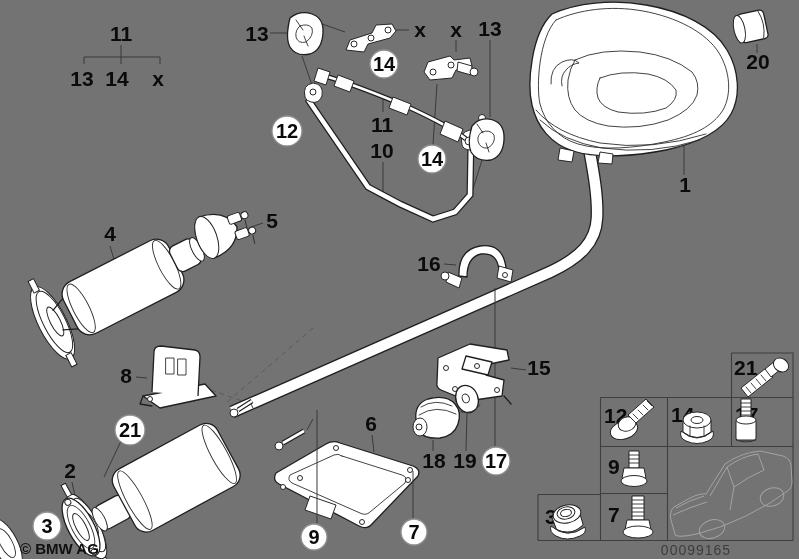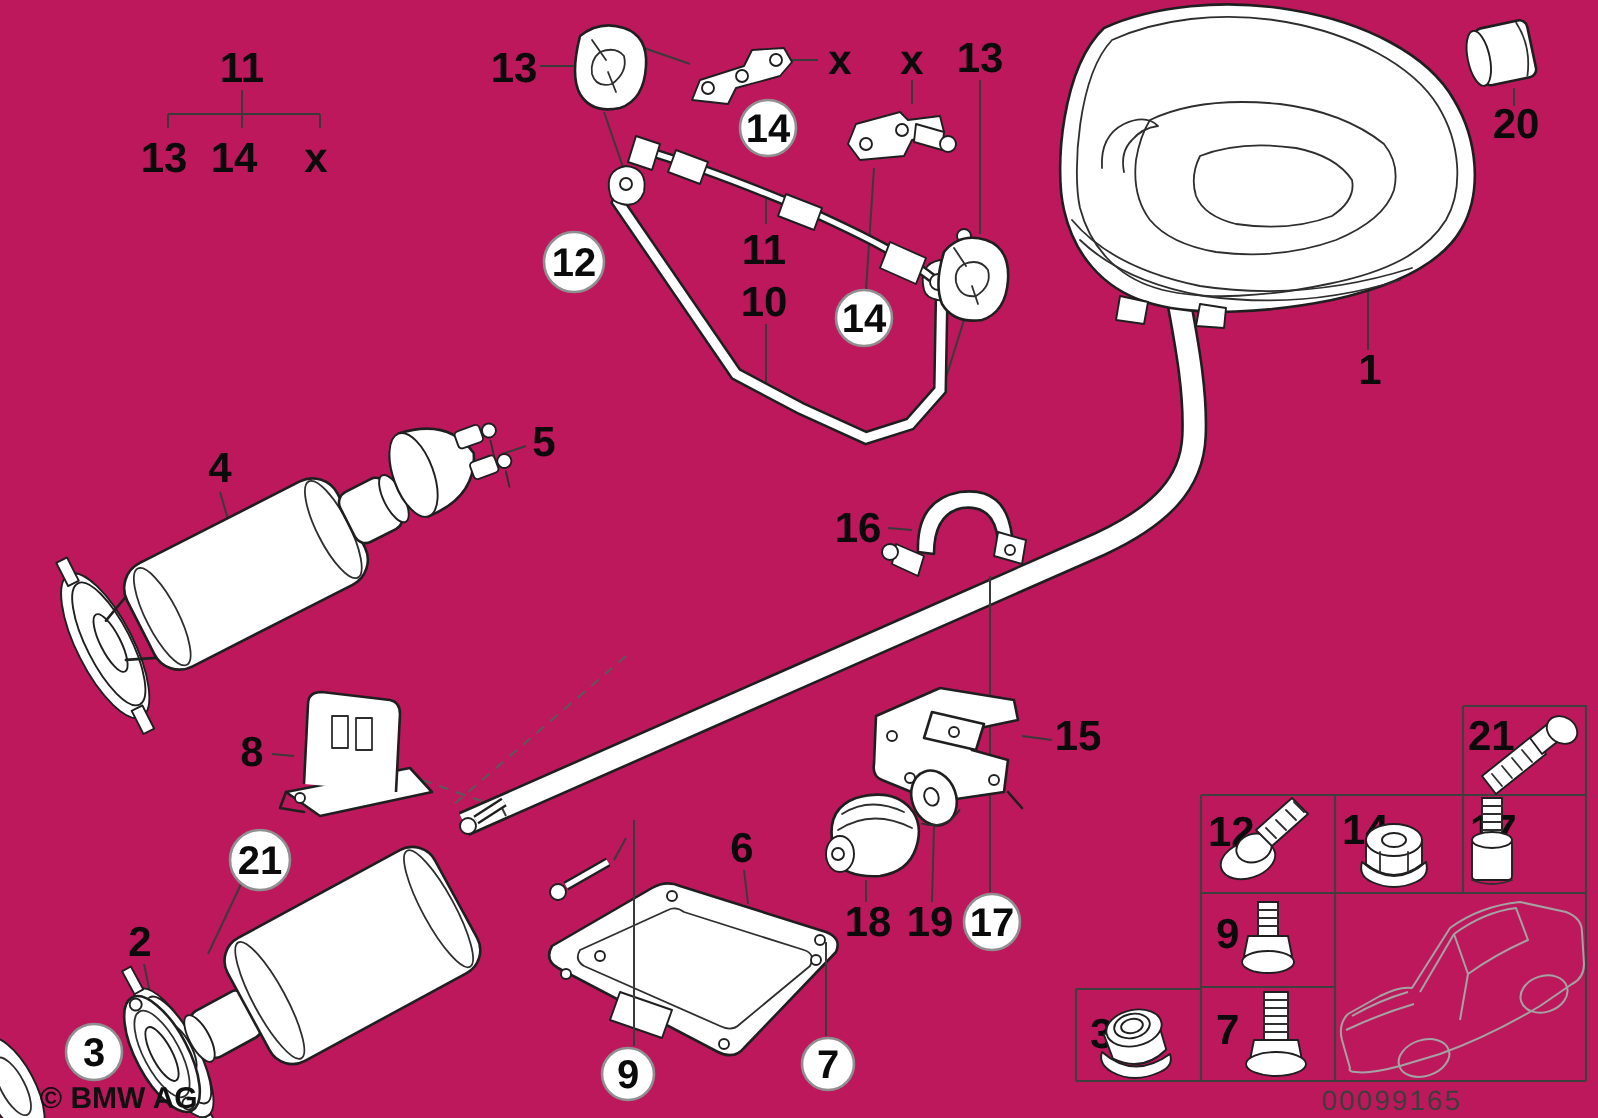--- a/index.html
+++ b/index.html
@@ -1,16 +1,16 @@
 <!DOCTYPE html>
 <html><head>
 <meta charset="utf-8">
 <style>
   html,body{margin:0;padding:0;background:#fff;}
-  .stage{position:relative;width:799px;height:559px;background:#be185d;overflow:hidden;
+  .stage{position:relative;width:799px;height:559px;background:#737373;overflow:hidden;
          font-family:"Liberation Sans",sans-serif;}
   svg{display:block;}
   .o   {fill:#fff;stroke:#1f1f1f;stroke-width:1.3;stroke-linejoin:round;}
   .s   {fill:none;stroke:#1f1f1f;stroke-width:1.3;stroke-linecap:round;stroke-linejoin:round;}
   .t   {fill:none;stroke:#2e2e2e;stroke-width:.9;stroke-linecap:round;stroke-linejoin:round;}
   .ot  {fill:#fff;stroke:#1f1f1f;stroke-width:.95;stroke-linejoin:round;}
   .ld  {fill:none;stroke:#3a3a3a;stroke-width:1;}
   .dsh {fill:none;stroke:#5a5a5a;stroke-width:1;stroke-dasharray:5 4;}
   .pipeO{fill:none;stroke:#1f1f1f;stroke-width:13;}
   .pipeI{fill:none;stroke:#fff;stroke-width:10.4;}

